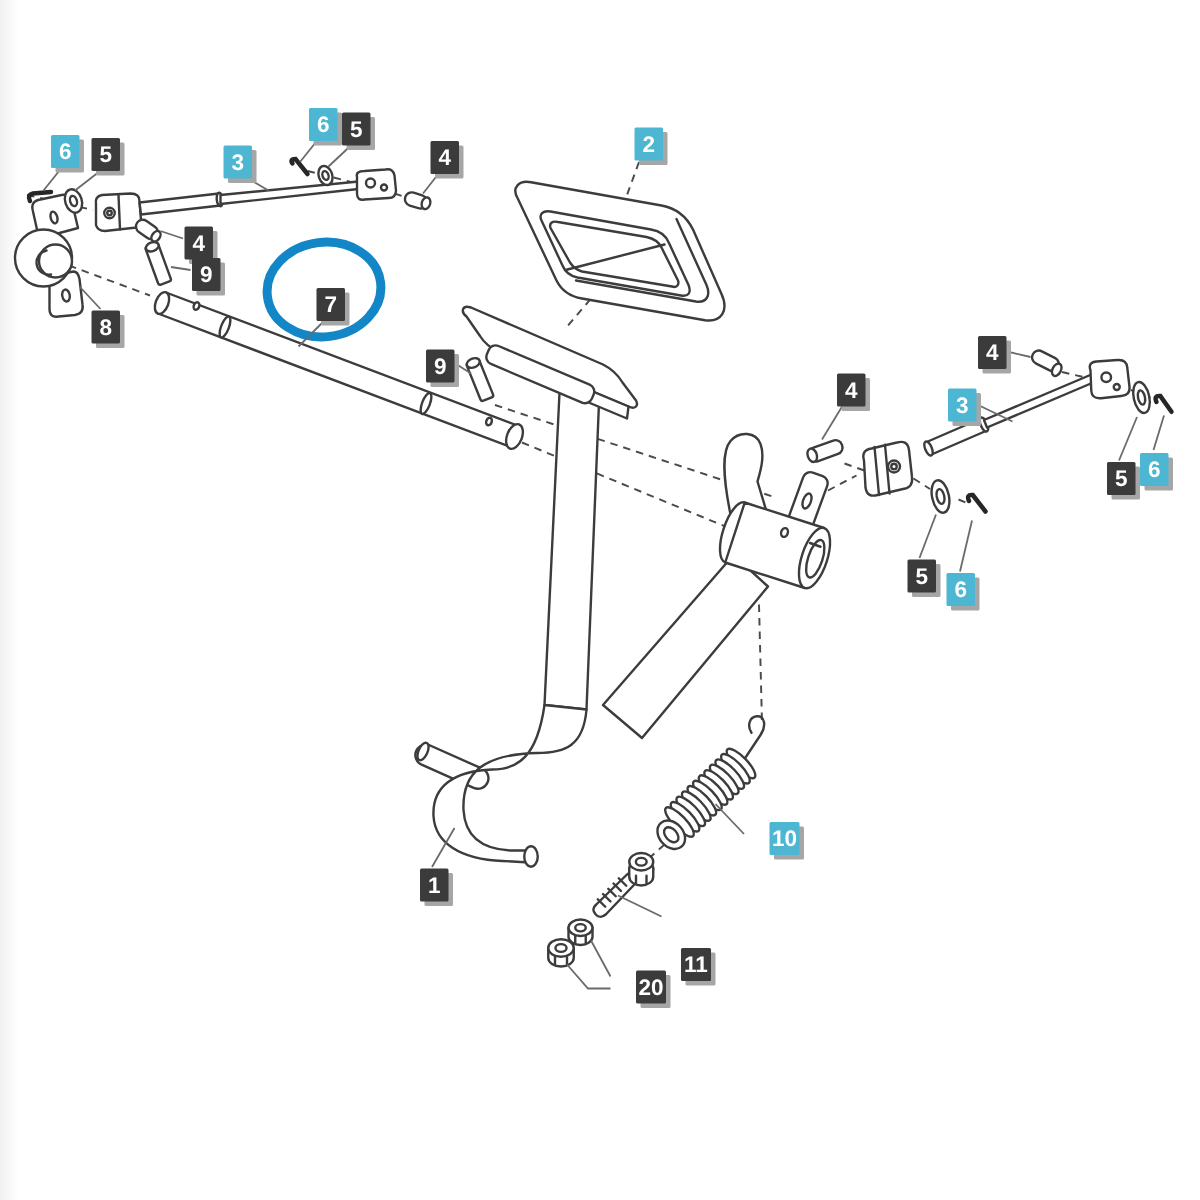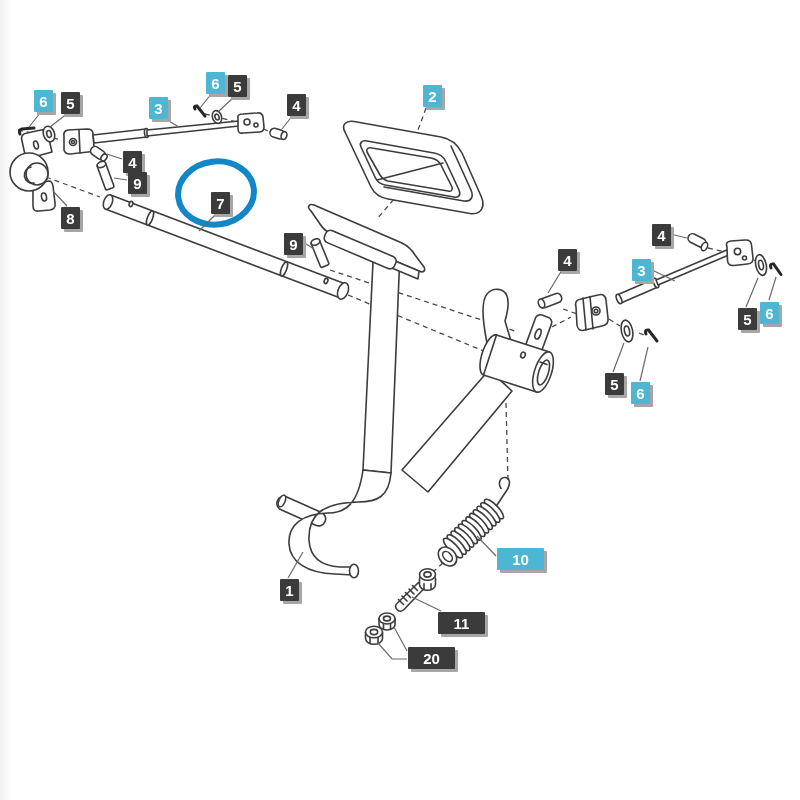--- a/index.html
+++ b/index.html
@@ -13,21 +13,21 @@
   .s  {fill:none;stroke:#3c3c3c;stroke-width:1.6;stroke-linejoin:round;stroke-linecap:round;}
   .dash{fill:none;stroke:#4a4a4a;stroke-width:1.3;stroke-dasharray:5 4;}
   .leader{fill:none;stroke:#6a6a6a;stroke-width:1.2;}
   .cot{fill:none;stroke:#262626;stroke-width:3;stroke-linecap:round;}
   .hl {fill:none;stroke:#1386c8;stroke-width:6;}
   
   .plabel{position:absolute;width:19px;height:22px;display:flex;align-items:center;justify-content:center;
     font-size:15px;font-weight:bold;color:#ffffff;background:#3b3b3b;
     box-shadow:3px 3px 0 #a6a6a6;border-radius:1px;user-select:none;}
   .plabel.cyan{background:#4cb6d3;}
-  .plabel.wide{width:47px;}
+  .plabel.wide{width:20px;margin-left:16px;}
 </style>
 </head>
 <body>
 
 <div class="stage">
   <div class="edge-band"></div>
 
   <svg class="diagram" width="800" height="800" viewBox="0 0 800 800">
 
     <g>
@@ -258,15 +258,15 @@
   <div class="plabel" style="left:284px;top:233px">9</div>
   <div class="plabel" style="left:558px;top:249px">4</div>
   <div class="plabel" style="left:652px;top:224px">4</div>
   <div class="plabel cyan" style="left:632px;top:259px">3</div>
   <div class="plabel" style="left:738px;top:308px">5</div>
   <div class="plabel cyan" style="left:760px;top:302px">6</div>
   <div class="plabel" style="left:605px;top:373px">5</div>
   <div class="plabel cyan" style="left:631px;top:382px">6</div>
   <div class="plabel" style="left:280px;top:579px">1</div>
   <div class="plabel cyan wide" style="left:497px;top:548px">10</div>
-  <div class="plabel wide" style="left:438px;top:612px">11</div>
+  <div class="plabel wide" style="left:438px;top:632px">11</div>
   <div class="plabel wide" style="left:408px;top:647px">20</div>
 </div>
 
 </body></html>

